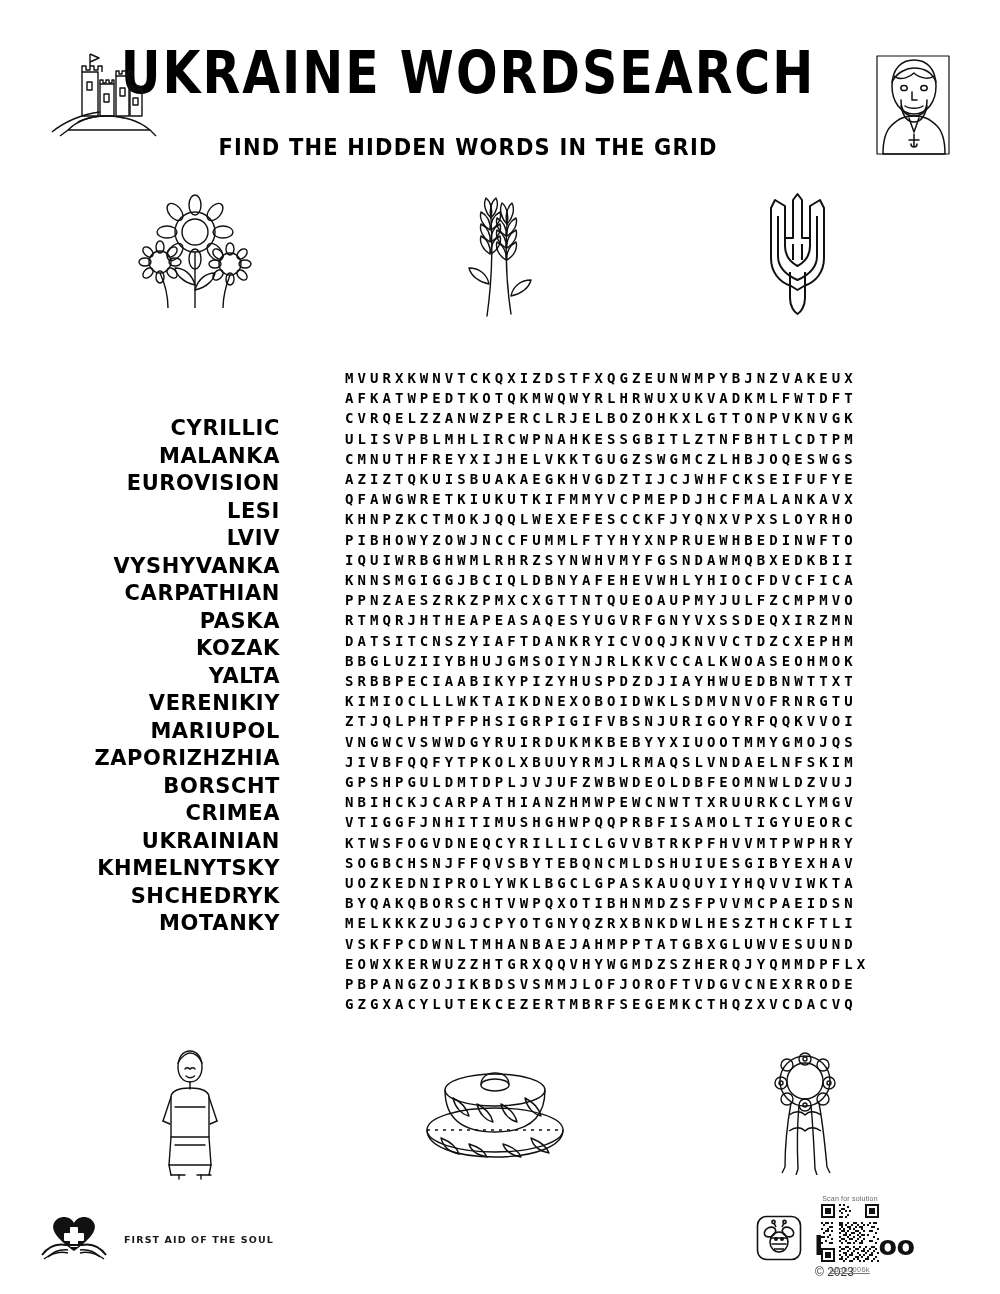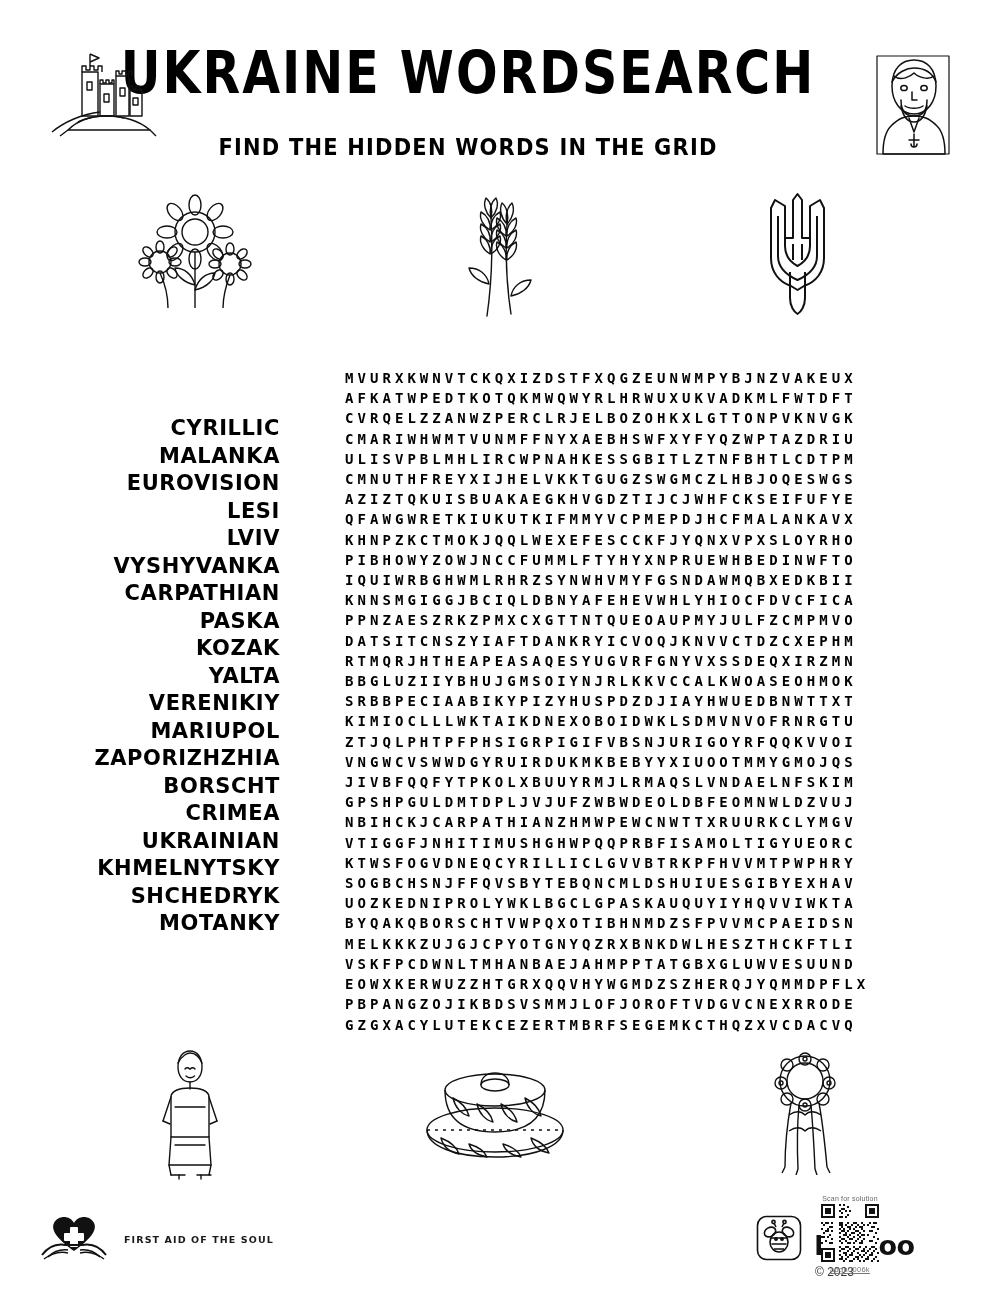--- a/index.html
+++ b/index.html
@@ -317,32 +317,31 @@
     <li>KHMELNYTSKY</li>
     <li>SHCHEDRYK</li>
     <li>MOTANKY</li>
   </ul>
 </div>
 
 <div class="grid">
   <div class="grid-row">MVURXKWNVTCKQXIZDSTFXQGZEUNWMPYBJNZVAKEUX</div>
   <div class="grid-row">AFKATWPEDTKOTQKMWQWYRLHRWUXUKVADKMLFWTDFT</div>
   <div class="grid-row">CVRQELZZANWZPERCLRJELBOZOHKXLGTTONPVKNVGK</div>
-  <div class="grid-row">CMARIWHWMTVUNMFFNYXAEBHSWFXYFYQZWPTAZDRIU</div>
   <div class="grid-row">ULISVPBLMHLIRCWPNAHKESSGBITLZTNFBHTLCDTPM</div>
   <div class="grid-row">CMNUTHFREYXIJHELVKKTGUGZSWGMCZLHBJOQESWGS</div>
   <div class="grid-row">AZIZTQKUISBUAKAEGKHVGDZTIJCJWHFCKSEIFUFYE</div>
   <div class="grid-row">QFAWGWRETKIUKUTKIFMMYVCPMEPDJHCFMALANKAVX</div>
   <div class="grid-row">KHNPZKCTMOKJQQLWEXEFESCCKFJYQNXVPXSLOYRHO</div>
   <div class="grid-row">PIBHOWYZOWJNCCFUMMLFTYHYXNPRUEWHBEDINWFTO</div>
   <div class="grid-row">IQUIWRBGHWMLRHRZSYNWHVMYFGSNDAWMQBXEDKBII</div>
   <div class="grid-row">KNNSMGIGGJBCIQLDBNYAFEHEVWHLYHIOCFDVCFICA</div>
   <div class="grid-row">PPNZAESZRKZPMXCXGTTNTQUEOAUPMYJULFZCMPMVO</div>
+  <div class="grid-row">RTMQRJHTHEAPEASAQESYUGVRFGNYVXSSDEQXIRZMN</div>
   <div class="grid-row">DATSITCNSZYIAFTDANKRYICVOQJKNVVCTDZCXEPHM</div>
-  <div class="grid-row">RTMQRJHTHEAPEASAQESYUGVRFGNYVXSSDEQXIRZMN</div>
   <div class="grid-row">BBGLUZIIYBHUJGMSOIYNJRLKKVCCALKWOASEOHMOK</div>
   <div class="grid-row">SRBBPECIAABIKYPIZYHUSPDZDJIAYHWUEDBNWTTXT</div>
   <div class="grid-row">KIMIOCLLLWKTAIKDNEXOBOIDWKLSDMVNVOFRNRGTU</div>
   <div class="grid-row">ZTJQLPHTPFPHSIGRPIGIFVBSNJURIGOYRFQQKVVOI</div>
   <div class="grid-row">VNGWCVSWWDGYRUIRDUKMKBEBYYXIUOOTMMYGMOJQS</div>
   <div class="grid-row">JIVBFQQFYTPKOLXBUUYRMJLRMAQSLVNDAELNFSKIM</div>
   <div class="grid-row">GPSHPGULDMTDPLJVJUFZWBWDEOLDBFEOMNWLDZVUJ</div>
   <div class="grid-row">NBIHCKJCARPATHIANZHMWPEWCNWTTXRUURKCLYMGV</div>
   <div class="grid-row">VTIGGFJNHITIMUSHGHWPQQPRBFISAMOLTIGYUEORC</div>
   <div class="grid-row">KTWSFOGVDNEQCYRILLICLGVVBTRKPFHVVMTPWPHRY</div>

